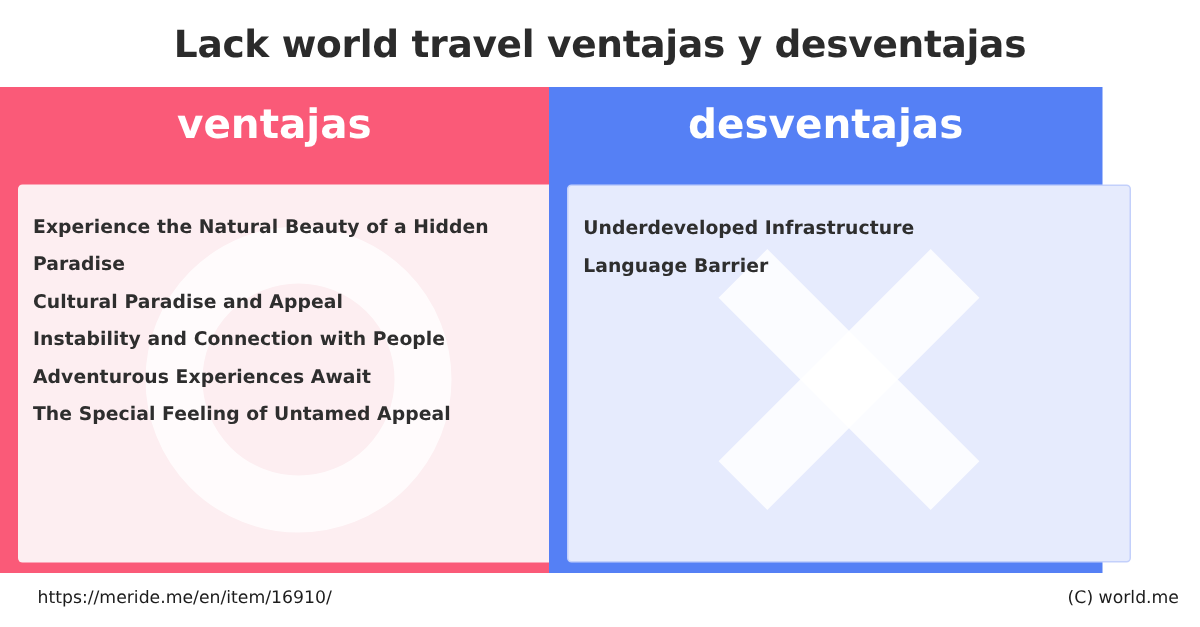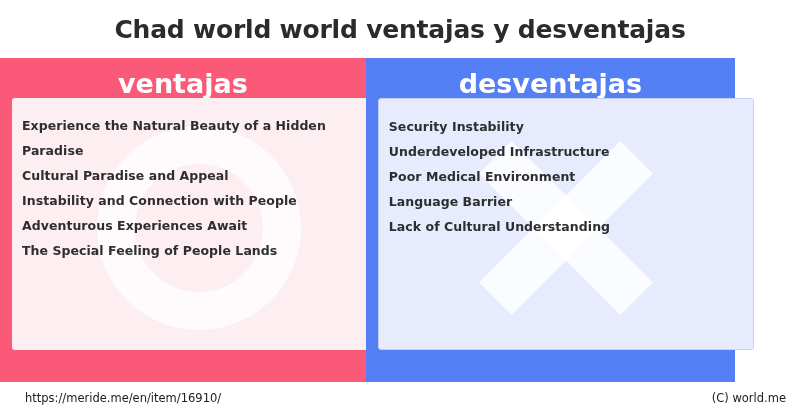--- a/index.html
+++ b/index.html
@@ -74,21 +74,21 @@
     font-size: 27px;
     font-weight: bold;
     color: #ffffff;
     line-height: 1;
     white-space: nowrap;
   }
 
   .card {
     position: absolute;
     left: 12px;
-    top: 40px;
+    top: 65px;
     width: 376px;
     height: 252px;
     border-radius: 3px;
     overflow: hidden;
     box-sizing: border-box;
   }
   .card.pros-card { background: #fdeef1; }
   .card.cons-card {
     background: #e6ebfd;
     border: 1px solid #c3d0fb;
@@ -170,56 +170,53 @@
     color: #1c1c1c;
     white-space: nowrap;
   }
 </style>
 </head>
 <body>
 
 <div class="page">
 
   <div class="title-bar">
-    <div class="title-text">Chad world world ventajas y desventajas</div>
+    <div class="title-text">Lack world travel ventajas y desventajas</div>
   </div>
 
   <div class="columns">
 
     <div class="column pros">
       <div class="col-header">
         <div class="col-header-text">ventajas</div>
       </div>
       <div class="card pros-card">
         <div class="watermark wm-circle"></div>
         <div class="list">
           <div class="list-item">Experience the Natural Beauty of a Hidden Paradise</div>
           <div class="list-item">Cultural Paradise and Appeal</div>
           <div class="list-item">Instability and Connection with People</div>
           <div class="list-item">Adventurous Experiences Await</div>
-          <div class="list-item">The Special Feeling of People Lands</div>
+          <div class="list-item">The Special Feeling of Untamed Appeal</div>
         </div>
       </div>
     </div>
 
     <div class="column cons">
       <div class="col-header">
         <div class="col-header-text">desventajas</div>
       </div>
       <div class="card cons-card">
         <div class="watermark wm-cross">
           <span class="b1"></span>
           <span class="b2"></span>
         </div>
         <div class="list">
-          <div class="list-item">Security Instability</div>
           <div class="list-item">Underdeveloped Infrastructure</div>
-          <div class="list-item">Poor Medical Environment</div>
           <div class="list-item">Language Barrier</div>
-          <div class="list-item">Lack of Cultural Understanding</div>
         </div>
       </div>
     </div>
 
   </div>
 
   <div class="footer">
     <div class="footer-url">https://meride.me/en/item/16910/</div>
     <div class="footer-copy">(C) world.me</div>
   </div>

